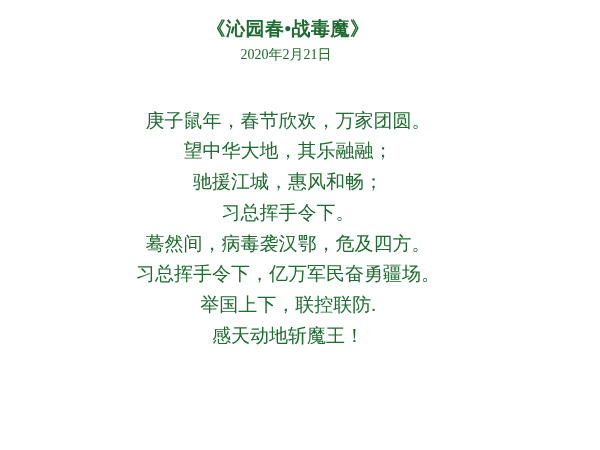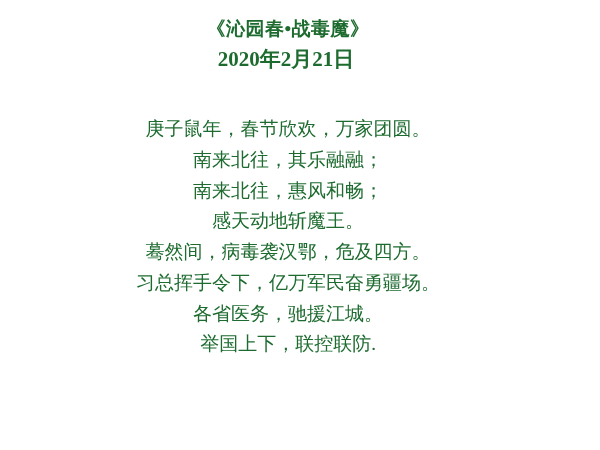--- a/index.html
+++ b/index.html
@@ -26,26 +26,25 @@
   .poem-title {
     font-size: 19px;
     font-weight: bold;
     color: #1d6b2f;
     letter-spacing: 0.5px;
     margin: 4px 0 6px 0;
     text-align: center;
     line-height: 1.2;
   }
   .poem-date {
-    font-size: 21px;
+    font-size: 14px;
     color: #1d6b2f;
     margin: 0 4px 14px 0;
     text-align: center;
     line-height: 1.2;
-    font-weight: bold;
   }
   .poem-body {
     display: flex;
     flex-direction: column;
     align-items: center;
     width: 100%;
     margin-top: 28px;
   }
   .poem-line {
     font-size: 19px;
@@ -56,21 +55,21 @@
   }
 </style>
 </head>
 <body>
 
 <div class="poem-page">
   <div class="poem-title">《沁园春•战毒魔》</div>
   <div class="poem-date">2020年2月21日</div>
   <div class="poem-body">
     <div class="poem-line">庚子鼠年，春节欣欢，万家团圆。</div>
-    <div class="poem-line">南来北往，其乐融融；</div>
-    <div class="poem-line">南来北往，惠风和畅；</div>
-    <div class="poem-line">感天动地斩魔王。</div>
+    <div class="poem-line">望中华大地，其乐融融；</div>
+    <div class="poem-line">驰援江城，惠风和畅；</div>
+    <div class="poem-line">习总挥手令下。</div>
     <div class="poem-line">蓦然间，病毒袭汉鄂，危及四方。</div>
     <div class="poem-line">习总挥手令下，亿万军民奋勇疆场。</div>
-    <div class="poem-line">各省医务，驰援江城。</div>
     <div class="poem-line">举国上下，联控联防.</div>
+    <div class="poem-line">感天动地斩魔王！</div>
   </div>
 </div>
 
 </body></html>

